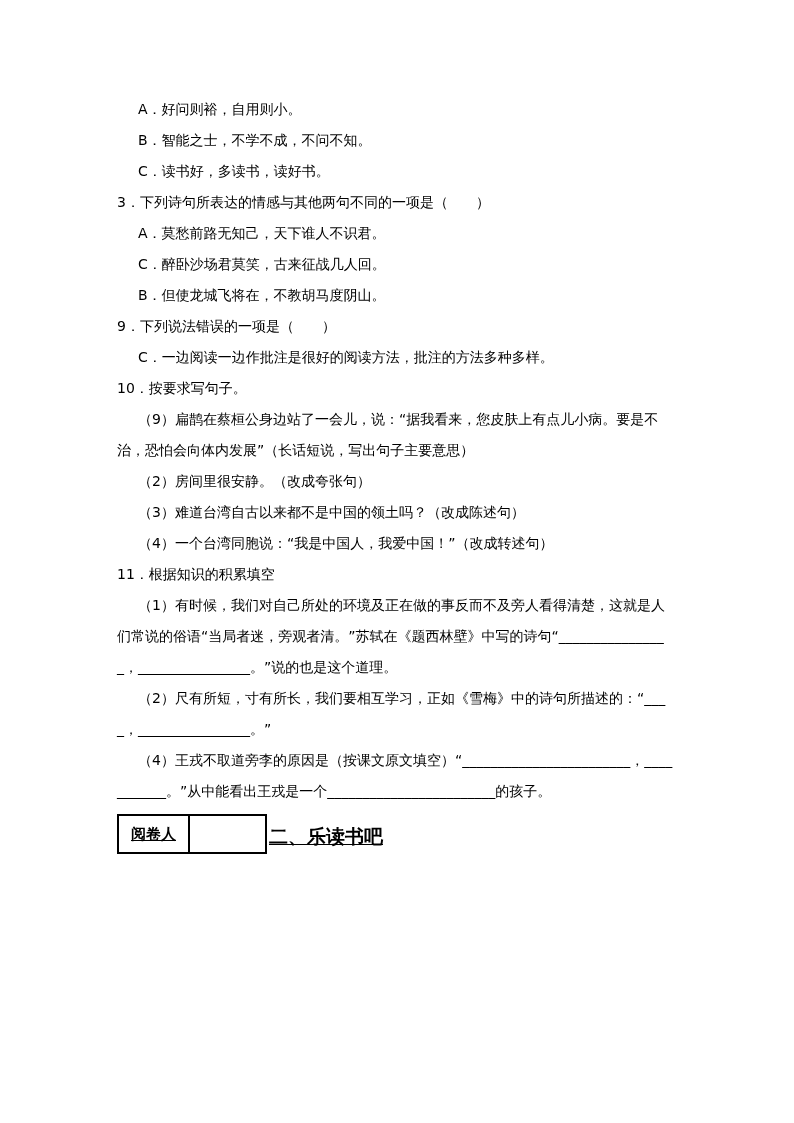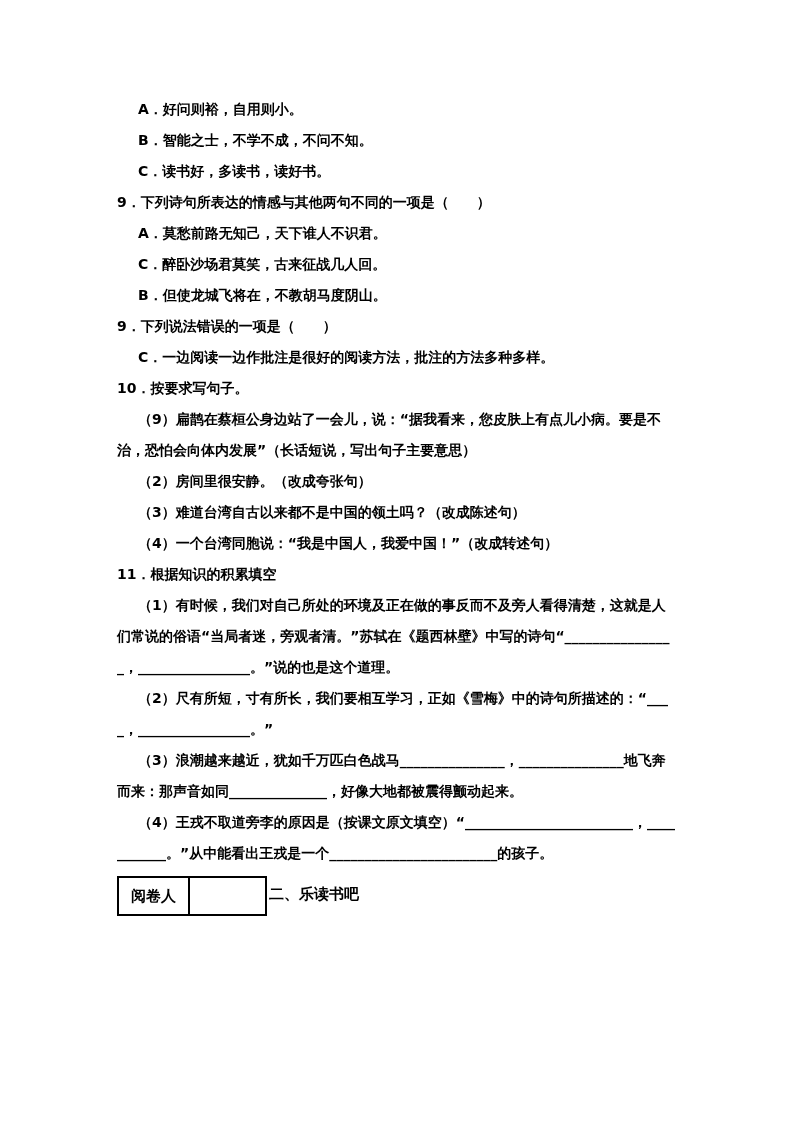--- a/index.html
+++ b/index.html
@@ -12,36 +12,37 @@
     width: 794px;
     height: 1123px;
     margin: 0 auto;
     background: #ffffff;
     color: #000000;
     box-sizing: border-box;
     padding: 94px 117px 0 117px;
     overflow: hidden;
     font-family: "DejaVu Sans", sans-serif;
   }
-  .exam-body { width: 100%; font-weight: bold; }
+  .exam-body { width: 100%; }
   .para {
     margin: 0;
     font-size: 14px;
     line-height: 31px;
     word-break: break-all;
     white-space: pre-wrap;
   }
   .para.question { text-indent: 0; }
   .para.option,
   .para.subitem { text-indent: 21px; }
 
   .footer-row {
     display: flex;
-    align-items: flex-start;
+    align-items: flex-end;
     margin-top: 7px;
+    text-decoration: underline;
   }
   .grader-box {
     display: flex;
     width: 146px;
     height: 36px;
     border: 2px solid #000000;
     box-sizing: content-box;
     flex: 0 0 auto;
   }
   .grader-cell {
@@ -52,48 +53,47 @@
   }
   .grader-cell.label {
     width: 71px;
     border-right: 2px solid #000000;
     font-weight: bold;
     font-size: 15px;
   }
   .grader-cell.value { flex: 1; }
   .section-header {
     margin: 0 0 0 2px;
-    font-size: 15px;
+    font-size: 19px;
     font-weight: bold;
     line-height: 36px;
   }
 </style>
 </head>
 <body>
 
 <div class="page" style="background: rgb(255, 255, 255); color: rgb(0, 0, 0);">
   <main class="exam-body">
       <p class="para option">A．好问则裕，自用则小。</p>
       <p class="para option">B．智能之士，不学不成，不问不知。</p>
       <p class="para option">C．读书好，多读书，读好书。</p>
-      <p class="para question">9．下列诗句所表达的情感与其他两句不同的一项是（　　）</p>
+      <p class="para question">3．下列诗句所表达的情感与其他两句不同的一项是（　　）</p>
       <p class="para option">A．莫愁前路无知己，天下谁人不识君。</p>
       <p class="para option">C．醉卧沙场君莫笑，古来征战几人回。</p>
       <p class="para option">B．但使龙城飞将在，不教胡马度阴山。</p>
       <p class="para question">9．下列说法错误的一项是（　　）</p>
       <p class="para option">C．一边阅读一边作批注是很好的阅读方法，批注的方法多种多样。</p>
       <p class="para question">10．按要求写句子。</p>
       <p class="para subitem">（9）扁鹊在蔡桓公身边站了一会儿，说：“据我看来，您皮肤上有点儿小病。要是不治，恐怕会向体内发展”（长话短说，写出句子主要意思）</p>
       <p class="para subitem">（2）房间里很安静。（改成夸张句）</p>
       <p class="para subitem">（3）难道台湾自古以来都不是中国的领土吗？（改成陈述句）</p>
       <p class="para subitem">（4）一个台湾同胞说：“我是中国人，我爱中国！”（改成转述句）</p>
       <p class="para question">11．根据知识的积累填空</p>
       <p class="para subitem">（1）有时候，我们对自己所处的环境及正在做的事反而不及旁人看得清楚，这就是人们常说的俗语“当局者迷，旁观者清。”苏轼在《题西林壁》中写的诗句“________________，________________。”说的也是这个道理。</p>
       <p class="para subitem">（2）尺有所短，寸有所长，我们要相互学习，正如《雪梅》中的诗句所描述的：“____，________________。”</p>
-      <p class="para subitem">（3）浪潮越来越近，犹如千万匹白色战马_______________，_______________地飞奔而来：那声音如同______________，好像大地都被震得颤动起来。</p>
       <p class="para subitem">（4）王戎不取道旁李的原因是（按课文原文填空）“________________________，___________。”从中能看出王戎是一个________________________的孩子。</p>
     </main>
 
   <div class="footer-row">
     <div class="grader-box">
       <div class="grader-cell label">阅卷人</div>
       <div class="grader-cell value"></div>
     </div>
     <div class="section-header">二、乐读书吧</div>
   </div>

